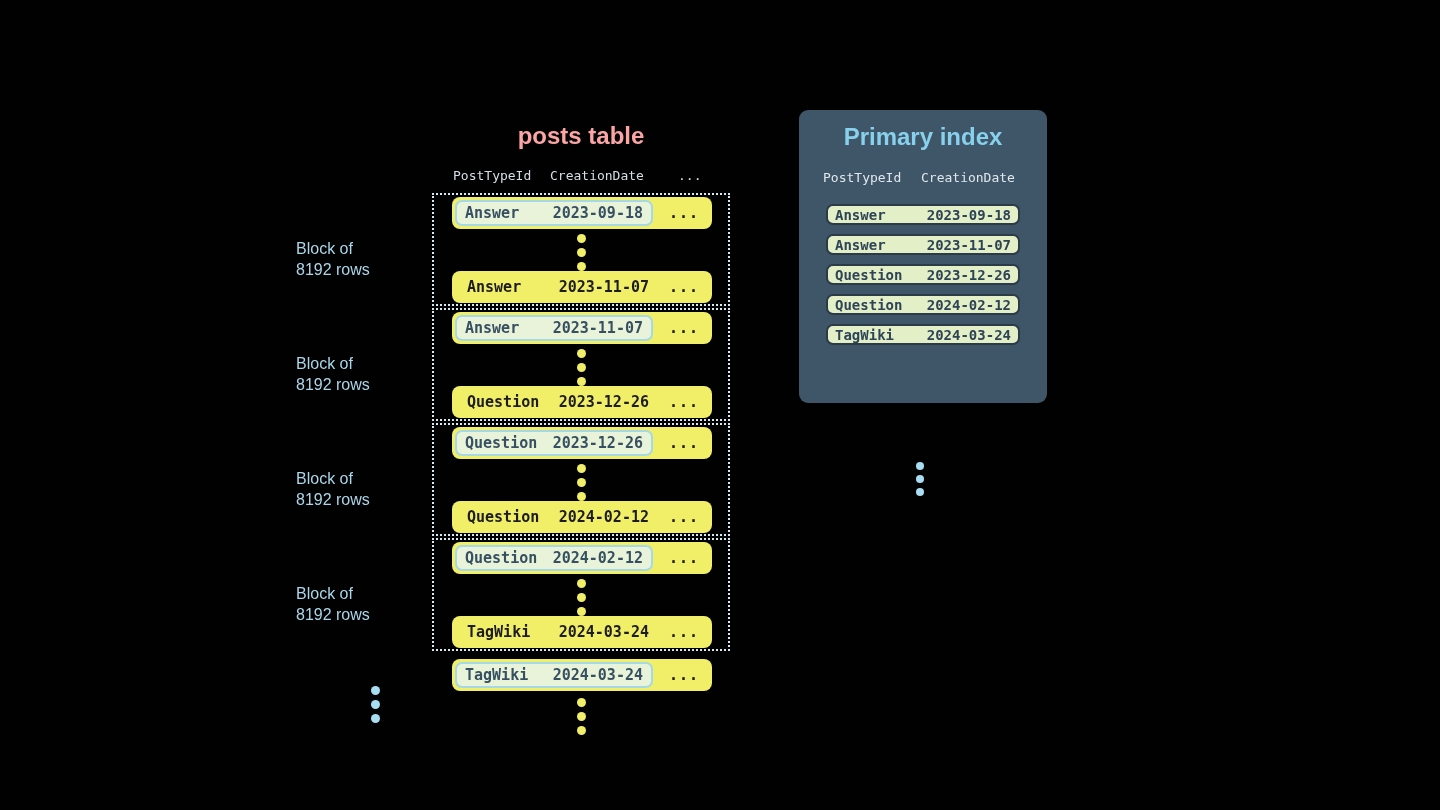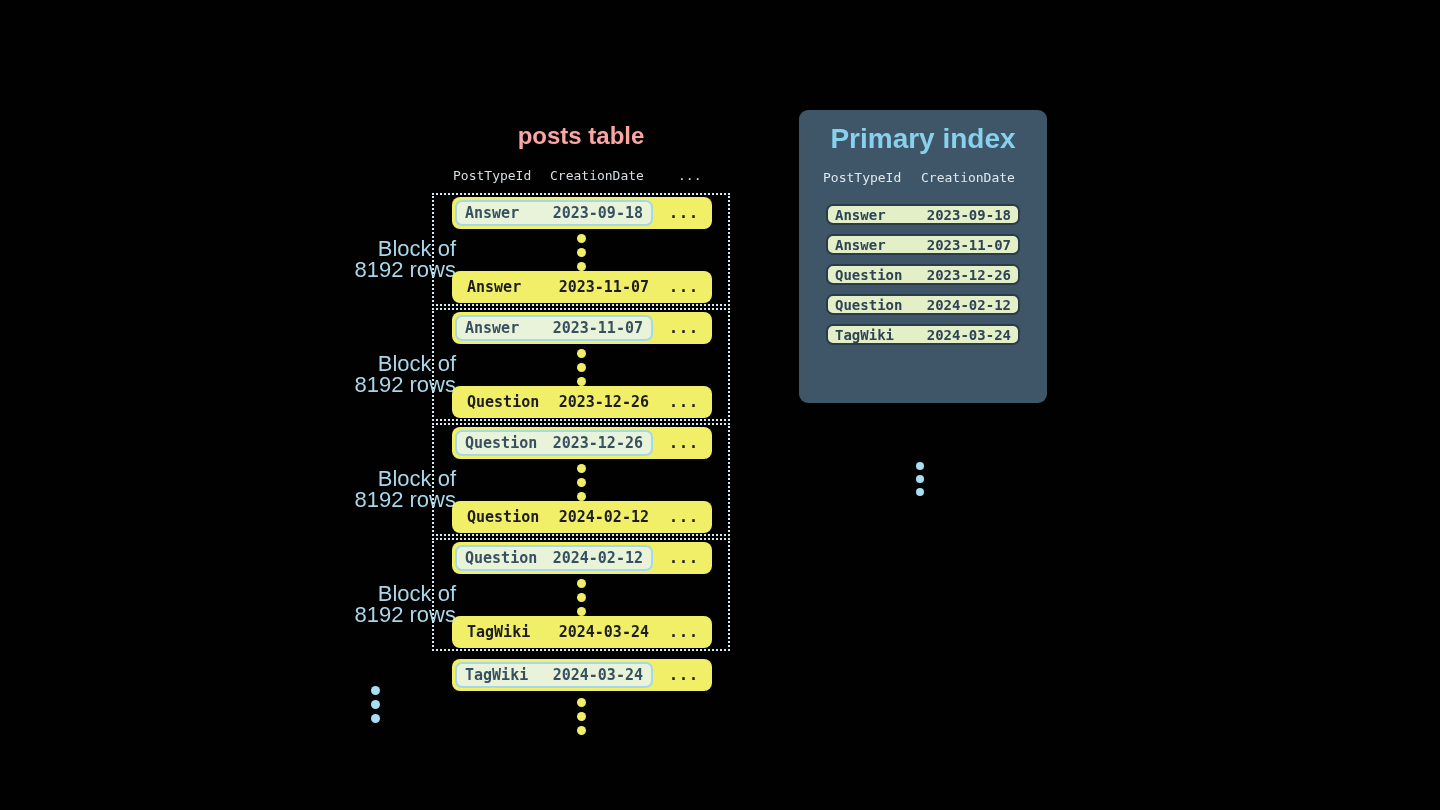--- a/index.html
+++ b/index.html
@@ -28,35 +28,35 @@
     color:#365062;margin-left:0;}
   .row-ellip{margin-left:auto;font-family:"DejaVu Sans Mono",monospace;
     font-weight:700;font-size:15px;color:#1c1c22;letter-spacing:1px;}
 
   .vdots{position:absolute;display:flex;flex-direction:column;align-items:center;gap:5px;}
   .vdots i{width:9px;height:9px;border-radius:50%;display:block;}
   .vdots.yellow i{background:#f1ee68;}
   .vdots.blue i{background:#a8def2;}
   .block .vdots{left:0;right:0;margin:auto;width:9px;top:39px;}
 
-  .block-label{position:absolute;left:296px;width:160px;text-align:right;
-    font-size:22px;color:#aad6e9;line-height:21px;}
+  .block-label{position:absolute;left:296px;width:160px;text-align:left;
+    font-size:16px;color:#aad6e9;line-height:21px;}
   .bl1{top:238px;} .bl2{top:353px;} .bl3{top:468px;} .bl4{top:583px;}
 
   .trailing-row{position:absolute;left:452px;top:659px;width:260px;height:32px;
     background:#f1ee68;border-radius:8px;display:flex;align-items:center;
     box-sizing:border-box;padding:0 13px 0 3px;}
   .dots-bottom{left:577px;top:698px;}
   .dots-more-blocks{left:371px;top:686px;}
 
   
   .index-panel{position:absolute;left:799px;top:110px;width:248px;height:293px;
     background:#3f5568;border-radius:9px;}
   .index-title{position:absolute;left:0;top:13px;width:248px;text-align:center;
-    font-size:28px;font-weight:600;color:#87d1ec;}
+    font-size:24px;font-weight:600;color:#87d1ec;}
   .idx-head{position:absolute;top:60px;font-size:13px;color:#e0e8ed;
     font-family:"DejaVu Sans Mono",monospace;}
   .ih-type{left:24px;} .ih-date{left:122px;}
   .index-rows{position:absolute;left:27px;top:94px;width:194px;}
   .index-row{height:21px;margin-bottom:9px;background:#e3efc7;
     border:2px solid #2b3b47;border-radius:7px;display:flex;align-items:center;
     justify-content:space-between;box-sizing:border-box;padding:0 7px;
     font-family:"DejaVu Sans Mono",monospace;font-weight:700;font-size:14px;color:#2e4356;}
   .index-dots{left:117px;top:352px;}
   .index-dots i{width:8px;height:8px;}

